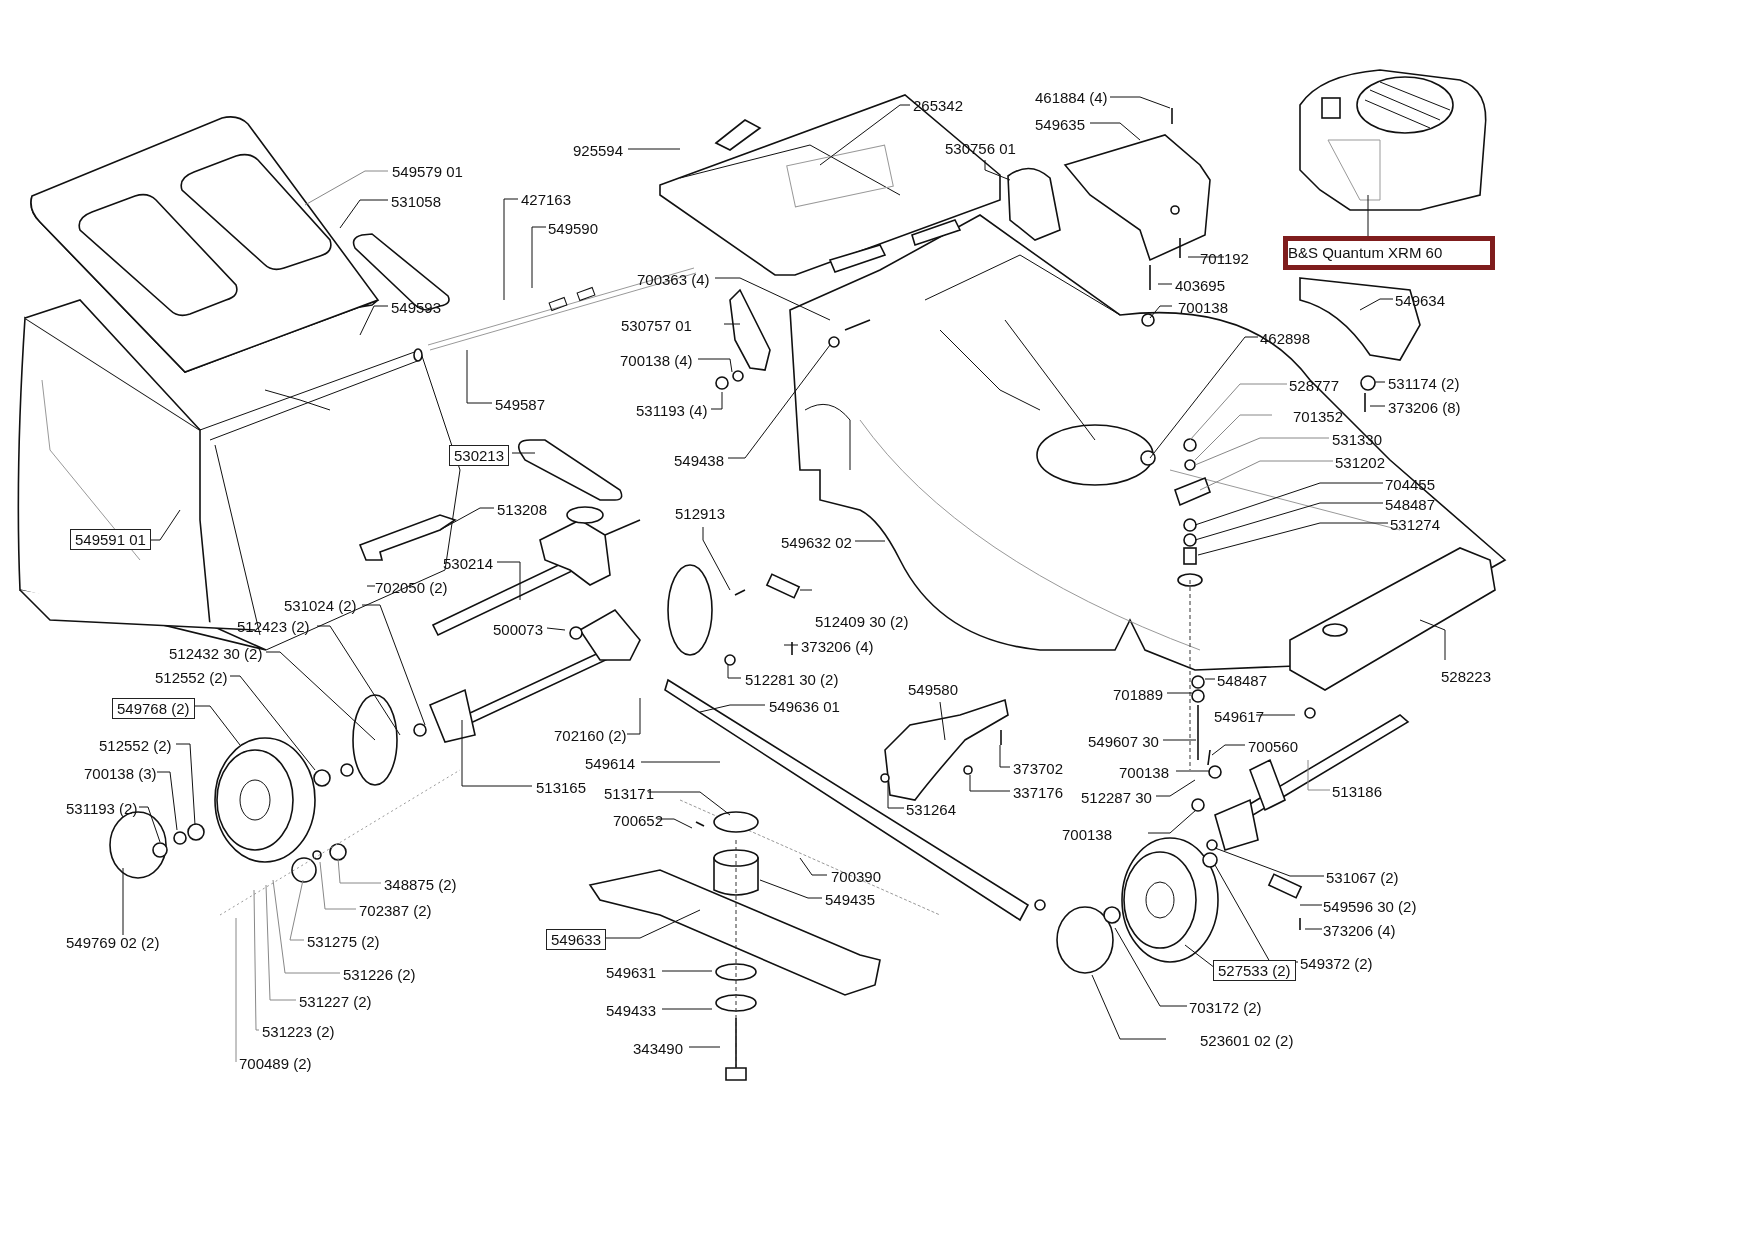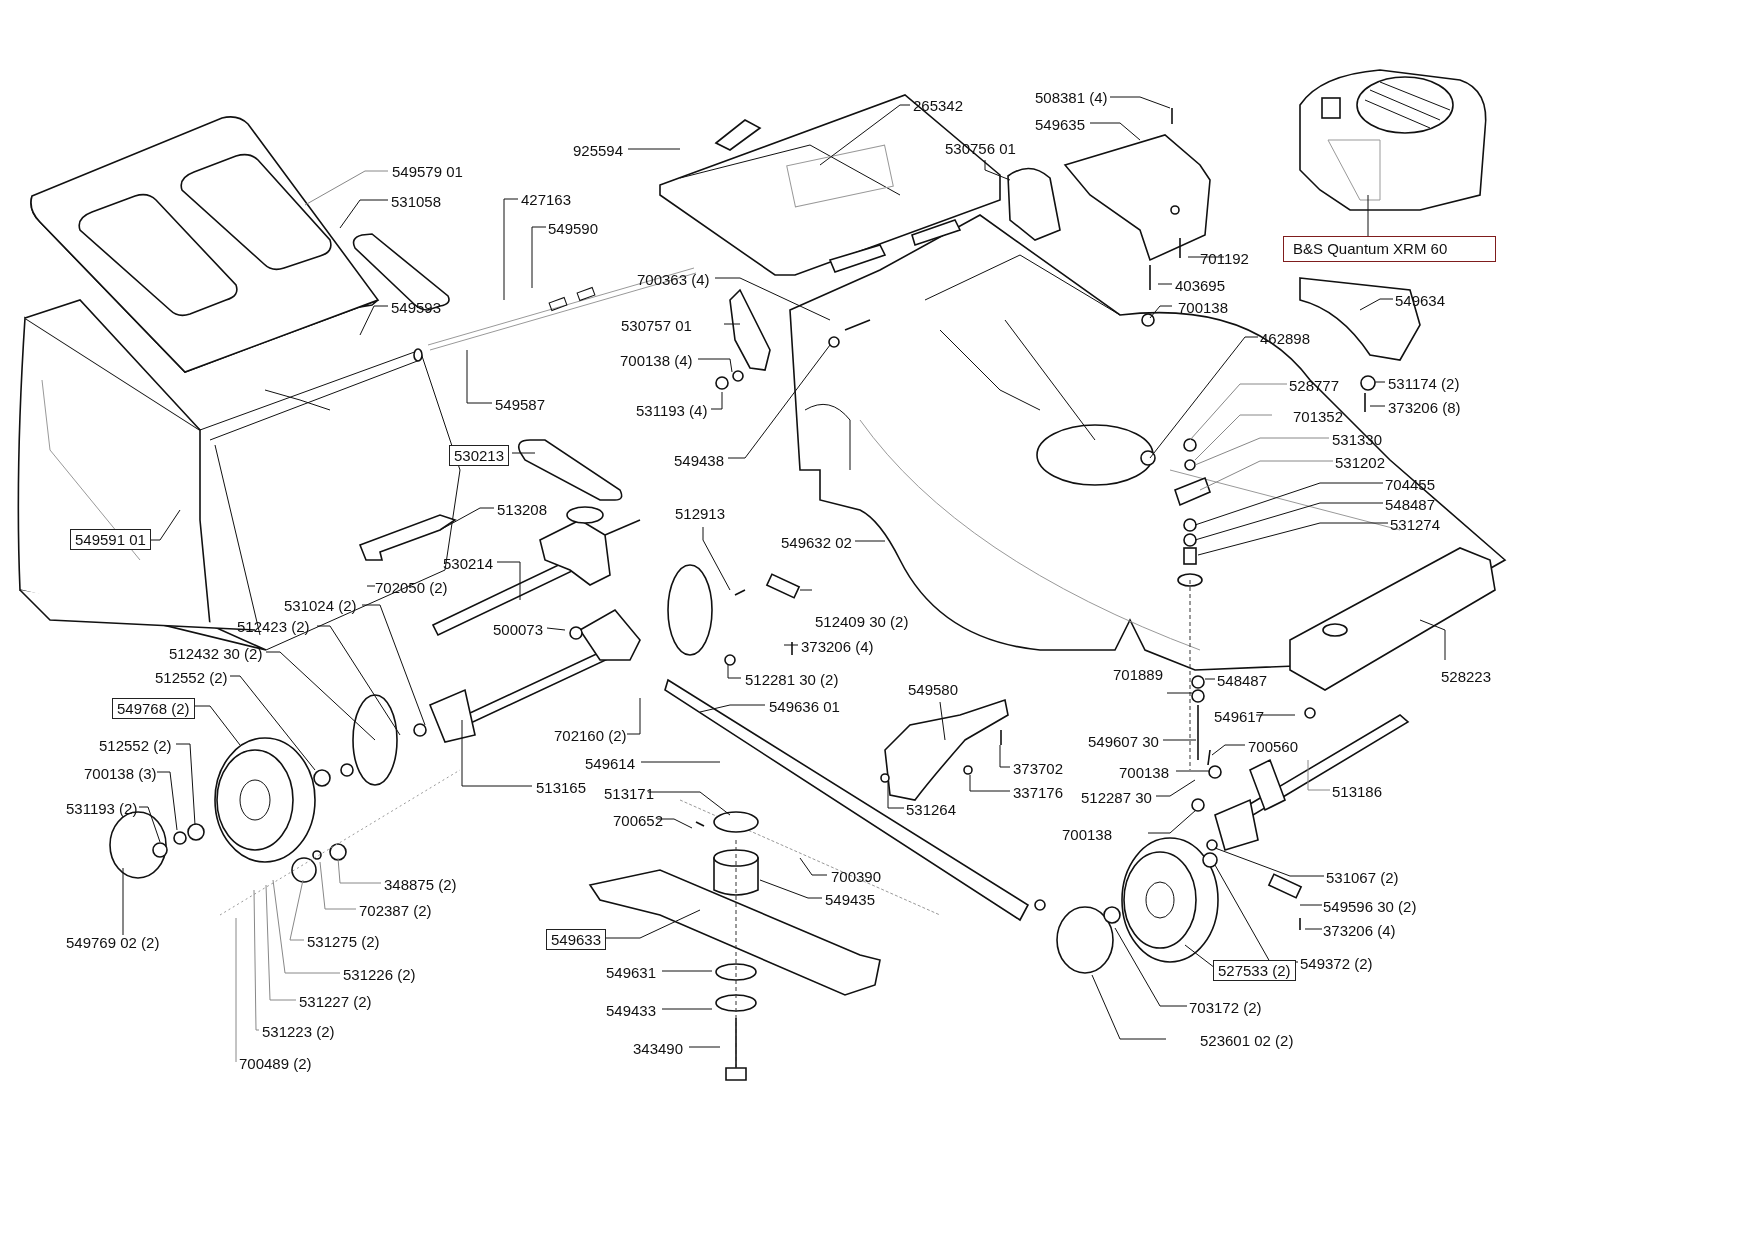--- a/index.html
+++ b/index.html
@@ -1,20 +1,20 @@
 <!DOCTYPE html>
 <html><head>
 <meta charset="utf-8">
 <style>
   html,body{margin:0;padding:0;background:#fff;}
   #stage{position:relative;width:1754px;height:1240px;background:#ffffff;overflow:hidden;font-family:"Liberation Sans",sans-serif;color:#111;}
   svg#art{position:absolute;left:0;top:0;width:1754px;height:1240px;}
   .lbl{position:absolute;font-size:15px;line-height:17px;white-space:nowrap;color:#111;}
   .lbl.boxed{border:1px solid #222;padding:1px 4px;background:#fff;}
-  .engine-box{position:absolute;left:1283px;top:236px;width:202px;height:24px;border:1px solid #7f1d1d;font-size:15px;line-height:24px;padding-left:9px;background:#fff;}
+  .engine-box{position:absolute;left:1283px;top:236px;width:202px;height:24px;border:5px solid #7f1d1d;font-size:15px;line-height:24px;padding-left:0;background:#fff;}
   .part{fill:#fff;stroke:#111;stroke-width:1.6;}
   .thin{fill:none;stroke:#111;stroke-width:1;}
   .grey{fill:none;stroke:#999;stroke-width:1;}
   .dash{fill:none;stroke:#333;stroke-width:1;stroke-dasharray:4 3;}
   .dot{fill:none;stroke:#999;stroke-width:1;stroke-dasharray:2 3;}
   .lead{fill:none;stroke:#111;stroke-width:1;}
   .leadg{fill:none;stroke:#888;stroke-width:1;}
 </style>
 </head>
 <body>
@@ -312,21 +312,21 @@
 
   <div class="lbl" style="left:392px;top:163px">549579 01</div>
   <div class="lbl" style="left:391px;top:193px">531058</div>
   <div class="lbl" style="left:391px;top:299px">549593</div>
   <div class="lbl" style="left:521px;top:191px">427163</div>
   <div class="lbl" style="left:548px;top:220px">549590</div>
   <div class="lbl" style="left:495px;top:396px">549587</div>
   <div class="lbl boxed" style="left:70px;top:529px">549591 01</div>
   <div class="lbl" style="left:573px;top:142px">925594</div>
   <div class="lbl" style="left:913px;top:97px">265342</div>
-  <div class="lbl" style="left:1035px;top:89px">508381 (4)</div>
+  <div class="lbl" style="left:1035px;top:89px">461884 (4)</div>
   <div class="lbl" style="left:1035px;top:116px">549635</div>
   <div class="lbl" style="left:945px;top:140px">530756 01</div>
   <div class="lbl" style="left:1200px;top:250px">701192</div>
   <div class="lbl" style="left:1175px;top:277px">403695</div>
   <div class="lbl" style="left:1178px;top:299px">700138</div>
   <div class="lbl" style="left:1260px;top:330px">462898</div>
   <div class="lbl" style="left:637px;top:271px">700363 (4)</div>
   <div class="lbl" style="left:621px;top:317px">530757 01</div>
   <div class="lbl" style="left:620px;top:352px">700138 (4)</div>
   <div class="lbl" style="left:636px;top:402px">531193 (4)</div>
@@ -379,21 +379,21 @@
   <div class="lbl" style="left:307px;top:933px">531275 (2)</div>
   <div class="lbl" style="left:343px;top:966px">531226 (2)</div>
   <div class="lbl" style="left:299px;top:993px">531227 (2)</div>
   <div class="lbl" style="left:262px;top:1023px">531223 (2)</div>
   <div class="lbl" style="left:239px;top:1055px">700489 (2)</div>
   <div class="lbl" style="left:908px;top:681px">549580</div>
   <div class="lbl" style="left:1013px;top:760px">373702</div>
   <div class="lbl" style="left:1013px;top:784px">337176</div>
   <div class="lbl" style="left:906px;top:801px">531264</div>
   <div class="lbl" style="left:1217px;top:672px">548487</div>
-  <div class="lbl" style="left:1113px;top:666px">701889</div>
+  <div class="lbl" style="left:1113px;top:686px">701889</div>
   <div class="lbl" style="left:1214px;top:708px">549617</div>
   <div class="lbl" style="left:1088px;top:733px">549607 30</div>
   <div class="lbl" style="left:1248px;top:738px">700560</div>
   <div class="lbl" style="left:1119px;top:764px">700138</div>
   <div class="lbl" style="left:1081px;top:789px">512287 30</div>
   <div class="lbl" style="left:1062px;top:826px">700138</div>
   <div class="lbl" style="left:1332px;top:783px">513186</div>
   <div class="lbl" style="left:1326px;top:869px">531067 (2)</div>
   <div class="lbl" style="left:1323px;top:898px">549596 30 (2)</div>
   <div class="lbl" style="left:1323px;top:922px">373206 (4)</div>

